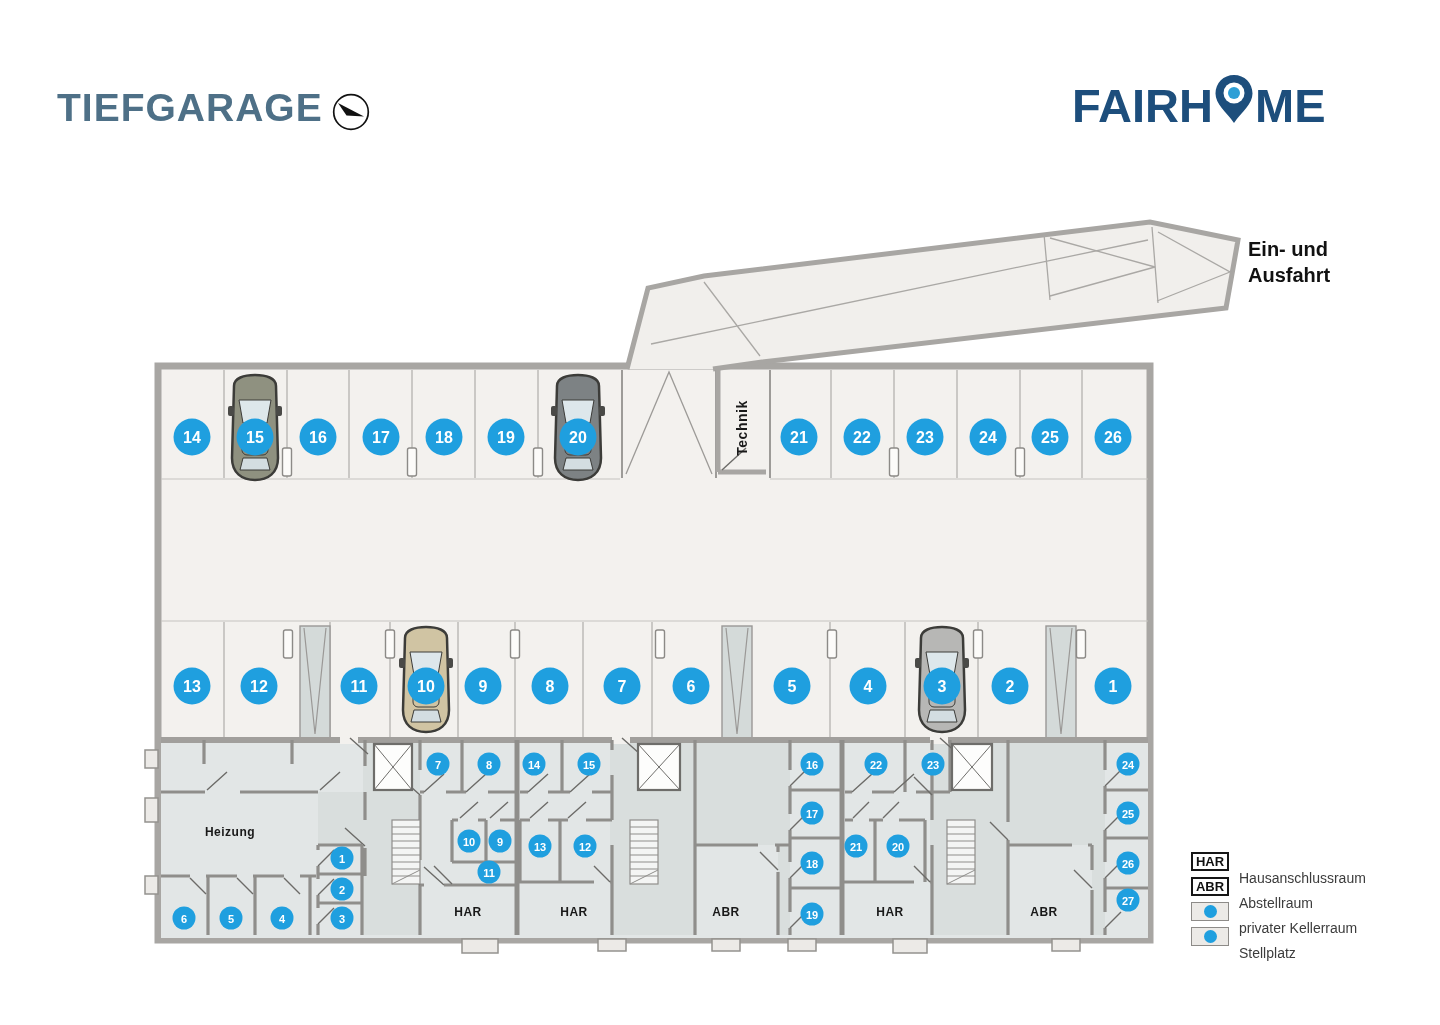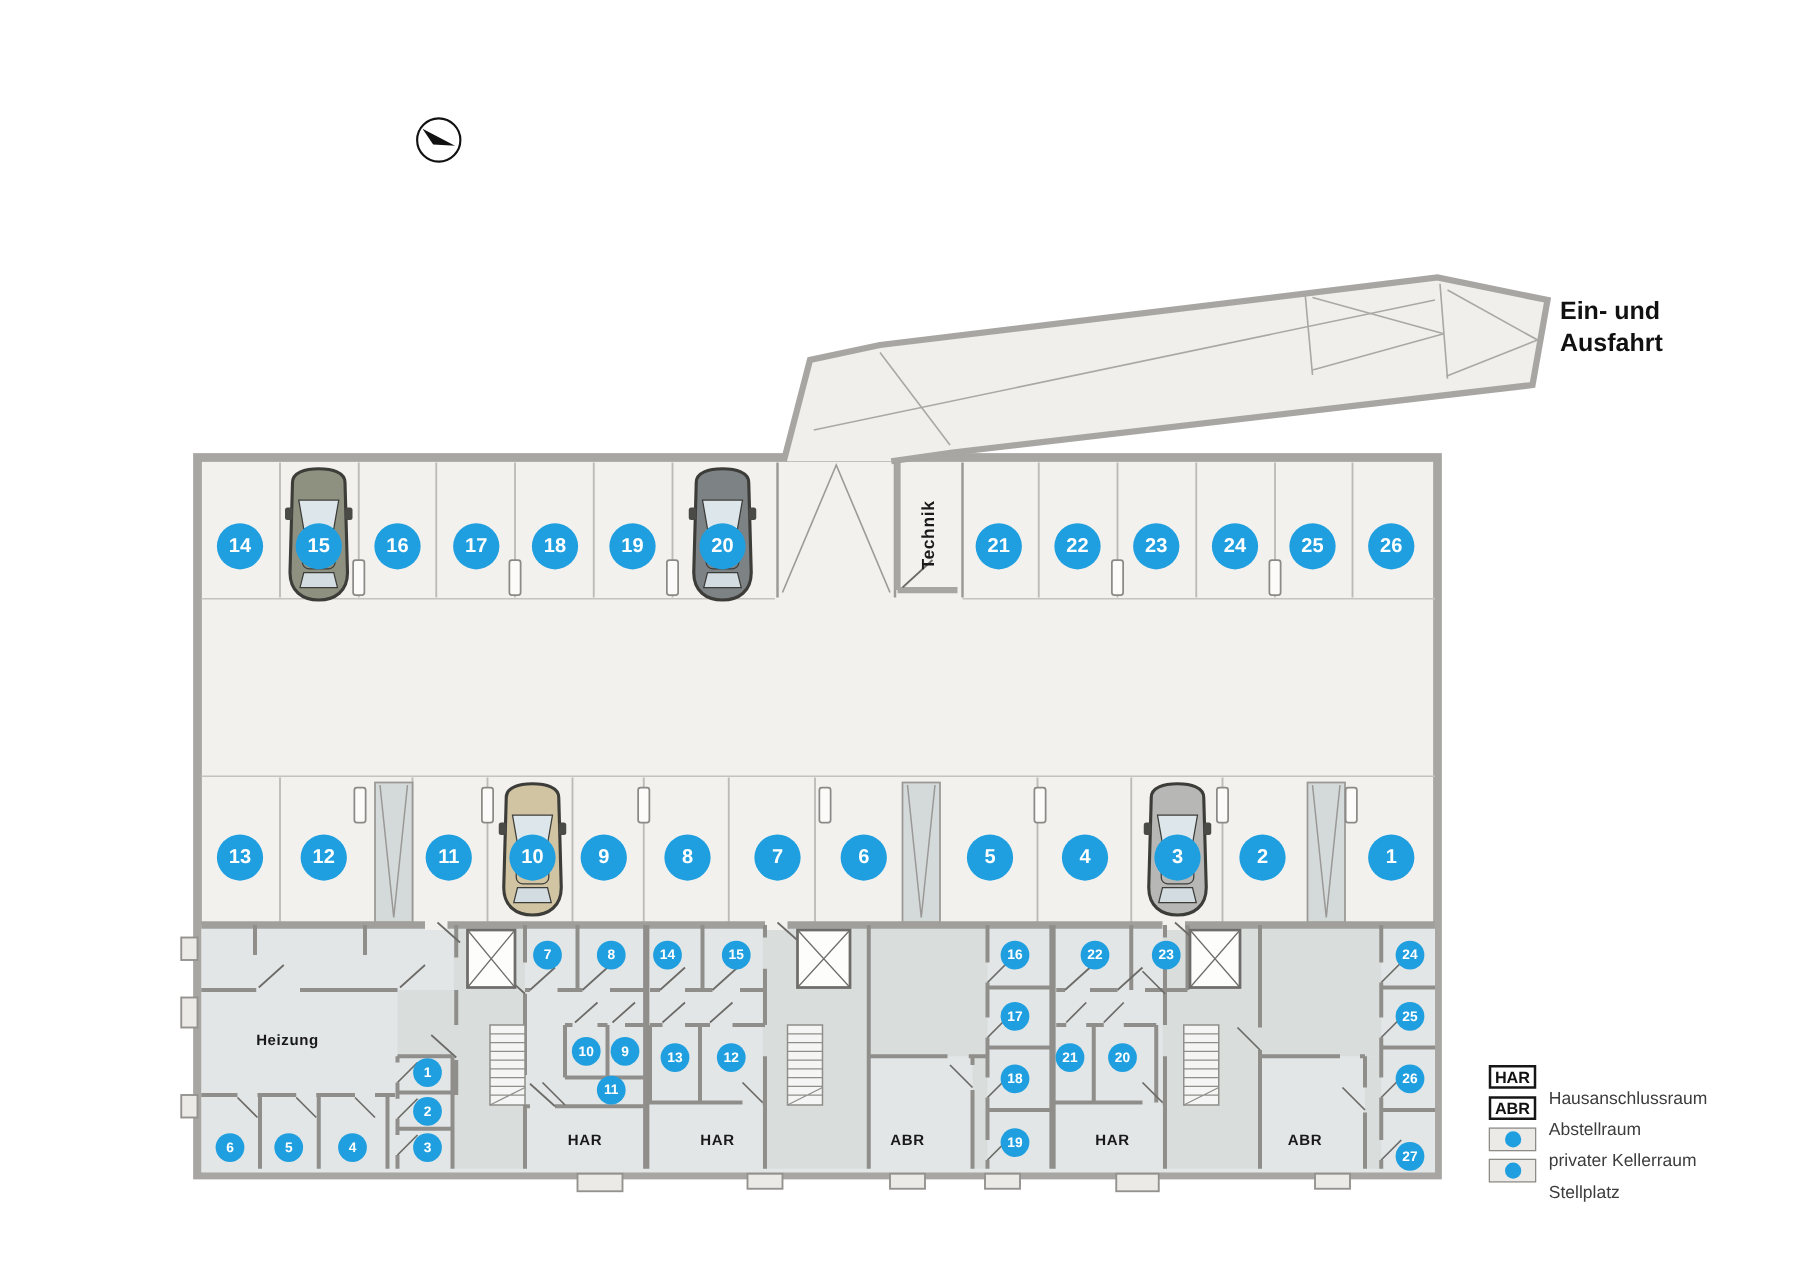--- a/index.html
+++ b/index.html
@@ -34,29 +34,41 @@
           margin-right:10px;color:#111;box-sizing:border-box;}
   .lg-box.dot{border:1.5px solid #8d8b88;background:#eceae7;}
   .lg-dot{width:13px;height:13px;border-radius:50%;background:var(--accent,#1f9fdf);}
   .lg-label{font-size:14px;color:#3c3c3c;margin-top:32px;}
 </style>
 </head>
 <body>
 
 <div class="stage">
 
+  <div class="page-title">TIEFGARAGE</div>
 
   <span class="compass">
     <svg width="38" height="38" viewBox="0 0 38 38">
       <circle cx="19" cy="19" r="17.3" fill="#ffffff" stroke="#111" stroke-width="1.7"></circle>
       <polygon points="6,10 32,23.5 14.5,22.5" fill="#111"></polygon>
     </svg>
   </span>
 
   <div class="logo">
+    <div class="logo-row">
+      <span>FAIRH</span>
+      <span class="logo-pin">
+        <svg width="40" height="50" viewBox="0 0 40 50">
+          <path d="M20,1 C9.5,1 1.5,9 1.5,19.5 C1.5,30 12,37.5 20,49 C28,37.5 38.5,30 38.5,19.5 C38.5,9 30.5,1 20,1 Z" fill="#1d4e7c"></path>
+          <circle cx="20" cy="19" r="10.5" fill="#ffffff"></circle>
+          <circle cx="20" cy="19" r="6" fill="#2d9fd6"></circle>
+        </svg>
+      </span>
+      <span>ME</span>
+    </div>
   </div>
 
   <div class="planwrap">
     <svg class="plan-svg" width="1440" height="1025" viewBox="0 0 1440 1025">
 
       <g>
         <rect x="158" y="366" width="992" height="574" fill="#f3f1ee" stroke="#a8a6a3" stroke-width="7"></rect>
       </g>
 
       <g>
@@ -299,21 +311,21 @@
         <div class="cellar-badge" style="left: 812px; top: 813px;">17</div>
         <div class="cellar-badge" style="left: 812px; top: 863px;">18</div>
         <div class="cellar-badge" style="left: 812px; top: 914px;">19</div>
         <div class="cellar-badge" style="left: 898px; top: 846px;">20</div>
         <div class="cellar-badge" style="left: 856px; top: 846px;">21</div>
         <div class="cellar-badge" style="left: 876px; top: 764px;">22</div>
         <div class="cellar-badge" style="left: 933px; top: 764px;">23</div>
         <div class="cellar-badge" style="left: 1128px; top: 764px;">24</div>
         <div class="cellar-badge" style="left: 1128px; top: 813px;">25</div>
         <div class="cellar-badge" style="left: 1128px; top: 863px;">26</div>
-        <div class="cellar-badge" style="left: 1128px; top: 925px;">27</div>
+        <div class="cellar-badge" style="left: 1128px; top: 900px;">27</div>
       </div>
 
     <div class="plan-label rot" style="left:742px;top:428px;">Technik</div>
     <div class="plan-label" style="left:230px;top:832px;">Heizung</div>
     <div class="plan-label" style="left:468px;top:912px;">HAR</div>
     <div class="plan-label" style="left:574px;top:912px;">HAR</div>
     <div class="plan-label" style="left:890px;top:912px;">HAR</div>
     <div class="plan-label" style="left:726px;top:912px;">ABR</div>
     <div class="plan-label" style="left:1044px;top:912px;">ABR</div>
 

